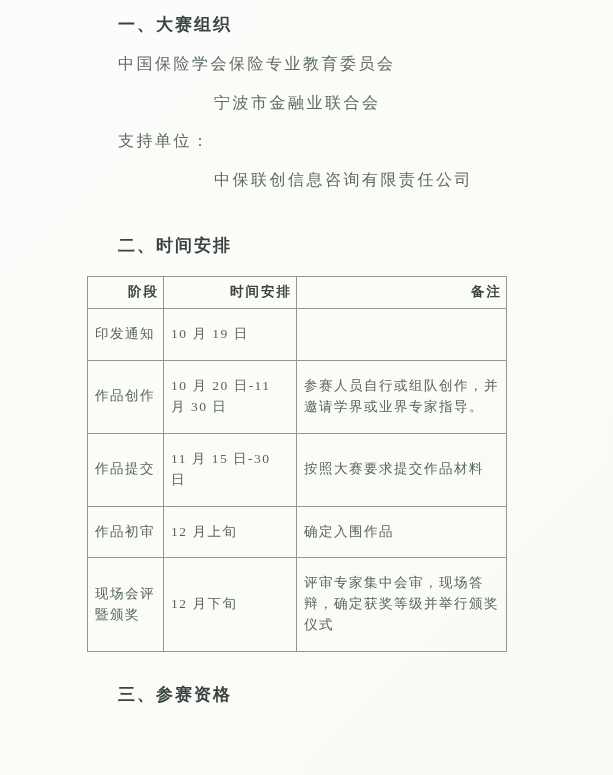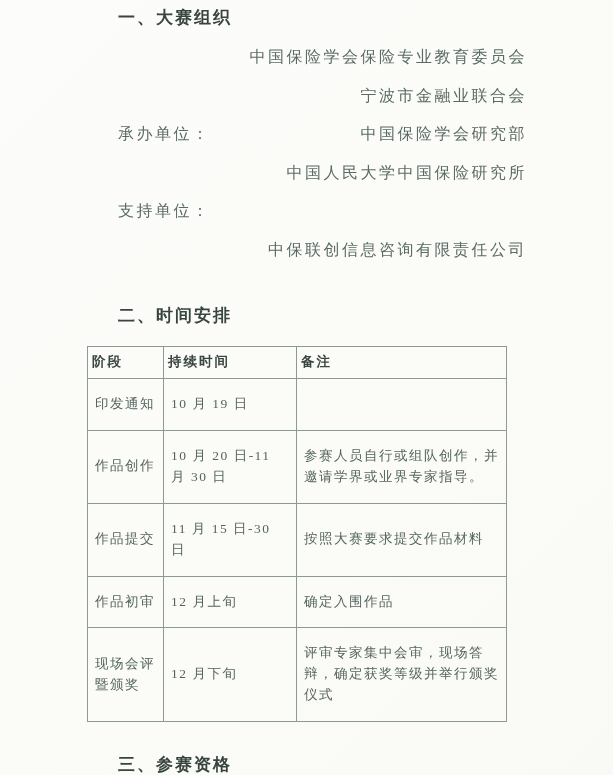--- a/index.html
+++ b/index.html
@@ -13,50 +13,50 @@
     background:linear-gradient(135deg,#fcfcfa 0%,#fbfbf8 60%,#f9f9f6 100%);
     color:#5b6b64;
     box-sizing:border-box;
   }
   .content{position:absolute;left:87px;top:0;width:440px;}
   .heading{
     font-weight:bold;color:#38443f;
     font-size:17px;letter-spacing:2px;
     margin:0 0 0 31px;
   }
-  .h1{padding-top:6px;}
+  .h1{padding-top:13px;}
   .h2{padding-top:26px;font-family:Liberation Serif, serif;}
   .h3{padding-top:31px;}
   
   .org{margin:18px 0 0 31px;}
   .org-line{
     display:flex;align-items:baseline;
     height:38.5px;
     font-size:16px;letter-spacing:2.5px;color:#5b6b64;
   }
   .org-label{width:96px;flex:0 0 96px;}
-  .org-value{flex:1;text-align:right;}
+  .org-value{flex:1;}
   
   table.sched{
     border-collapse:collapse;table-layout:fixed;
     margin-top:19px;width:419px;
     color:#55655e;
   }
   table.sched col.c1{width:76px;}
   table.sched col.c2{width:133px;}
   table.sched col.c3{width:210px;}
   table.sched th,table.sched td{
     border:1px solid #8b9a92;
     font-size:13.5px;line-height:1.55;
     padding:15px 7px;
     vertical-align:middle;
     box-sizing:border-box;
   }
   table.sched th{
-    font-weight:bold;color:#39453f;text-align:left;
+    font-weight:bold;color:#39453f;text-align:right;
     letter-spacing:2px;padding:5px 4px;
   }
   table.sched td{letter-spacing:1.5px;}
   td.stage{white-space:pre-line;}
   td.duration{letter-spacing:0.5px;}
   tr.r1 td{height:42px;}
   tr.r3 td,tr.r4 td,tr.r5 td{height:48px;}
 </style>
 </head>
 <body>
@@ -68,48 +68,40 @@
 
     <div class="org">
       <div class="org-line">
         <span class="org-value">中国保险学会保险专业教育委员会</span>
       </div>
       <div class="org-line">
         <span class="org-label"></span>
         <span class="org-value">宁波市金融业联合会</span>
       </div>
       <div class="org-line">
-        <span class="org-label">承办单位：</span>
-        <span class="org-value">中国保险学会研究部</span>
-      </div>
-      <div class="org-line">
-        <span class="org-label"></span>
-        <span class="org-value">中国人民大学中国保险研究所</span>
-      </div>
-      <div class="org-line">
         <span class="org-label">支持单位：</span>
       </div>
       <div class="org-line">
         <span class="org-label"></span>
         <span class="org-value">中保联创信息咨询有限责任公司</span>
       </div>
     </div>
 
     <div class="heading h2">二、时间安排</div>
 
     <table class="sched">
       <colgroup>
           <col class="c1">
           <col class="c2">
           <col class="c3">
         </colgroup>
       <tbody>
           <tr>
         <th>阶段</th>
-        <th>持续时间</th>
+        <th>时间安排</th>
         <th>备注</th>
       </tr>
       <tr class="r1">
         <td class="stage">印发通知</td>
         <td class="duration">10 月 19 日</td>
         <td class="note"></td>
       </tr>
       <tr class="r2">
         <td class="stage">作品创作</td>
         <td class="duration">10 月 20 日-11 月 30 日</td>

